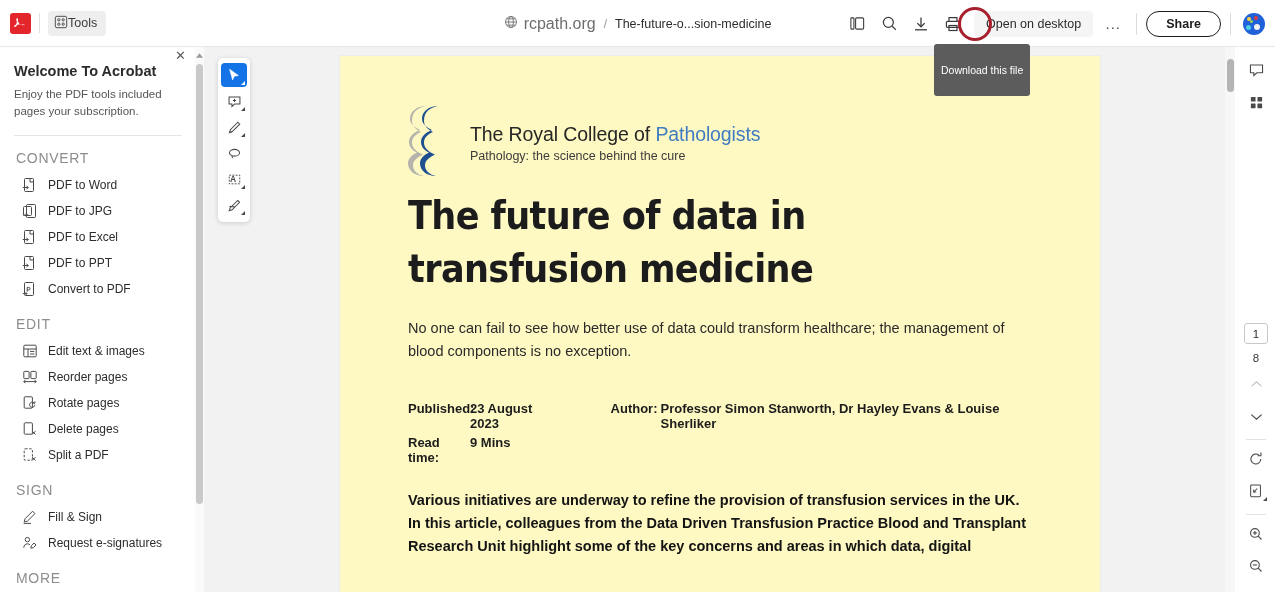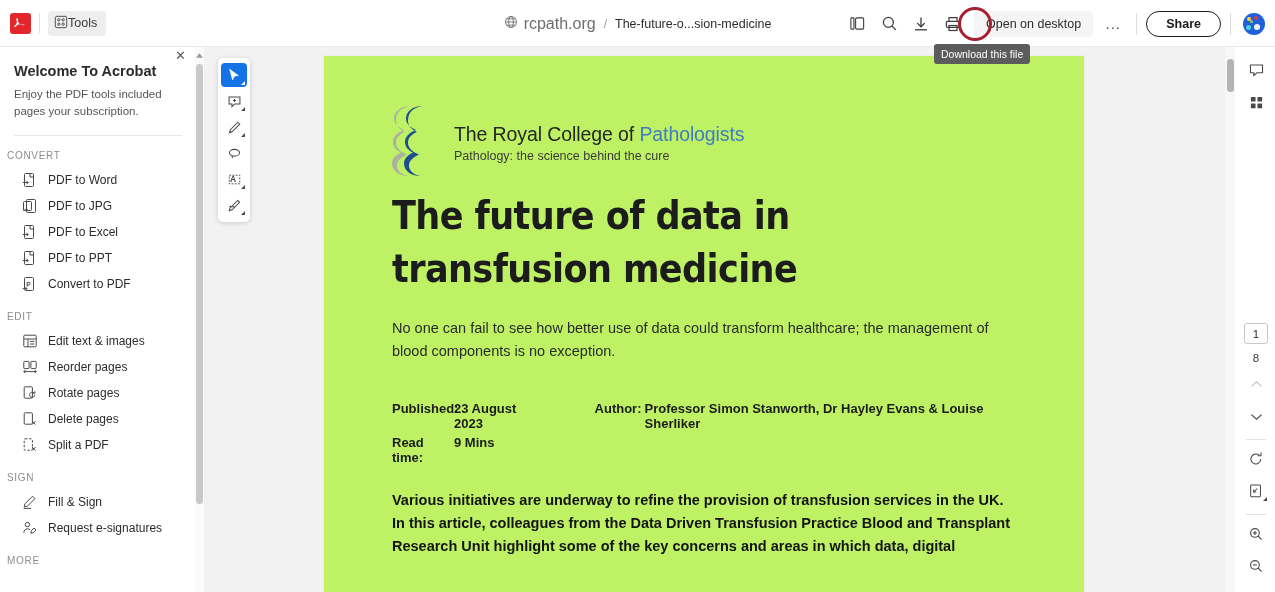--- a/index.html
+++ b/index.html
@@ -76,41 +76,41 @@
 
   
   .highlight-ring {
     position: absolute; left: 958px; top: 7px; width: 34px; height: 34px;
     border: 3px solid #a81f2d; border-radius: 50%;
     pointer-events: none;
   }
   .tooltip {
     position: absolute; left: 934px; top: 44px;
     background: #5c5c5c; color: #ffffff; font-size: 10.5px;
-    padding: 4px 7px; border-radius: 3px; white-space: nowrap;
+    padding: 20px 7px; border-radius: 3px; white-space: nowrap;
     z-index: 50;
     text-align: right;
   }
 
   
   .leftpanel {
     position: absolute; left: 0; top: 47px; width: 196px; height: 545px;
     background: #ffffff; overflow: hidden;
   }
   .lp-inner { padding: 16px 14px 0 14px; position: relative; }
   .lp-title { font-size: 14.5px; font-weight: bold; color: #2c2c2c; }
   .lp-sub { font-size: 11.5px; color: #555; margin-top: 7px; line-height: 1.45; }
   .lp-close {
     position: absolute; right: 10px; top: 2px; font-size: 13px;
     color: #5a5a5a; cursor: pointer; line-height: 1;
   }
   .lp-rule { height: 1px; background: #e6e6e6; margin: 16px 14px 0 14px; }
   .lp-section {
-    font-size: 10px; letter-spacing: 0.7px; color: #8d8d8d;
-    padding: 14px 14px 6px 7px; font-weight: normal;
+    font-size: 14px; letter-spacing: 0.7px; color: #8d8d8d;
+    padding: 14px 14px 6px 16px; font-weight: normal;
   }
   .lp-item {
     display: flex; align-items: center; gap: 10px;
     padding: 5px 14px 5px 22px; font-size: 12px; color: #2c2c2c;
     cursor: pointer; height: 26px;
   }
   .lp-ico { width: 16px; height: 16px; flex: 0 0 16px; color: #4a4a4a; }
 
   .lp-scroll {
     position: absolute; left: 195px; top: 47px; width: 9px; height: 545px;
@@ -124,22 +124,22 @@
     position: absolute; left: 1px; top: 3px; width: 7px; height: 10px;
     display: flex; align-items: center; justify-content: center;
   }
 
   
   .viewer {
     position: absolute; left: 204px; top: 47px; width: 1030px; height: 545px;
     background: #f2f2f2;
   }
   .page {
-    position: absolute; left: 120px; top: 9px; width: 760px; height: 536px;
-    background: #bef264; box-shadow: 0 0 0 1px #ececec;
+    position: absolute; left: 136px; top: 9px; width: 760px; height: 536px;
+    background: #fef9c3; box-shadow: 0 0 0 1px #ececec;
     overflow: hidden;
   }
   .page-content { padding: 48px 68px 0 68px; }
 
   
   .logo-row { display: flex; align-items: center; gap: 14px; margin-bottom: 8px; }
   .logo-text-main { font-size: 19.5px; color: #262626; letter-spacing: -0.1px; }
   .logo-text-main b { font-weight: normal; color: #3f7cc2; }
   .logo-text-sub { font-size: 12.5px; color: #3b3b3b; margin-top: 3px; }
 

